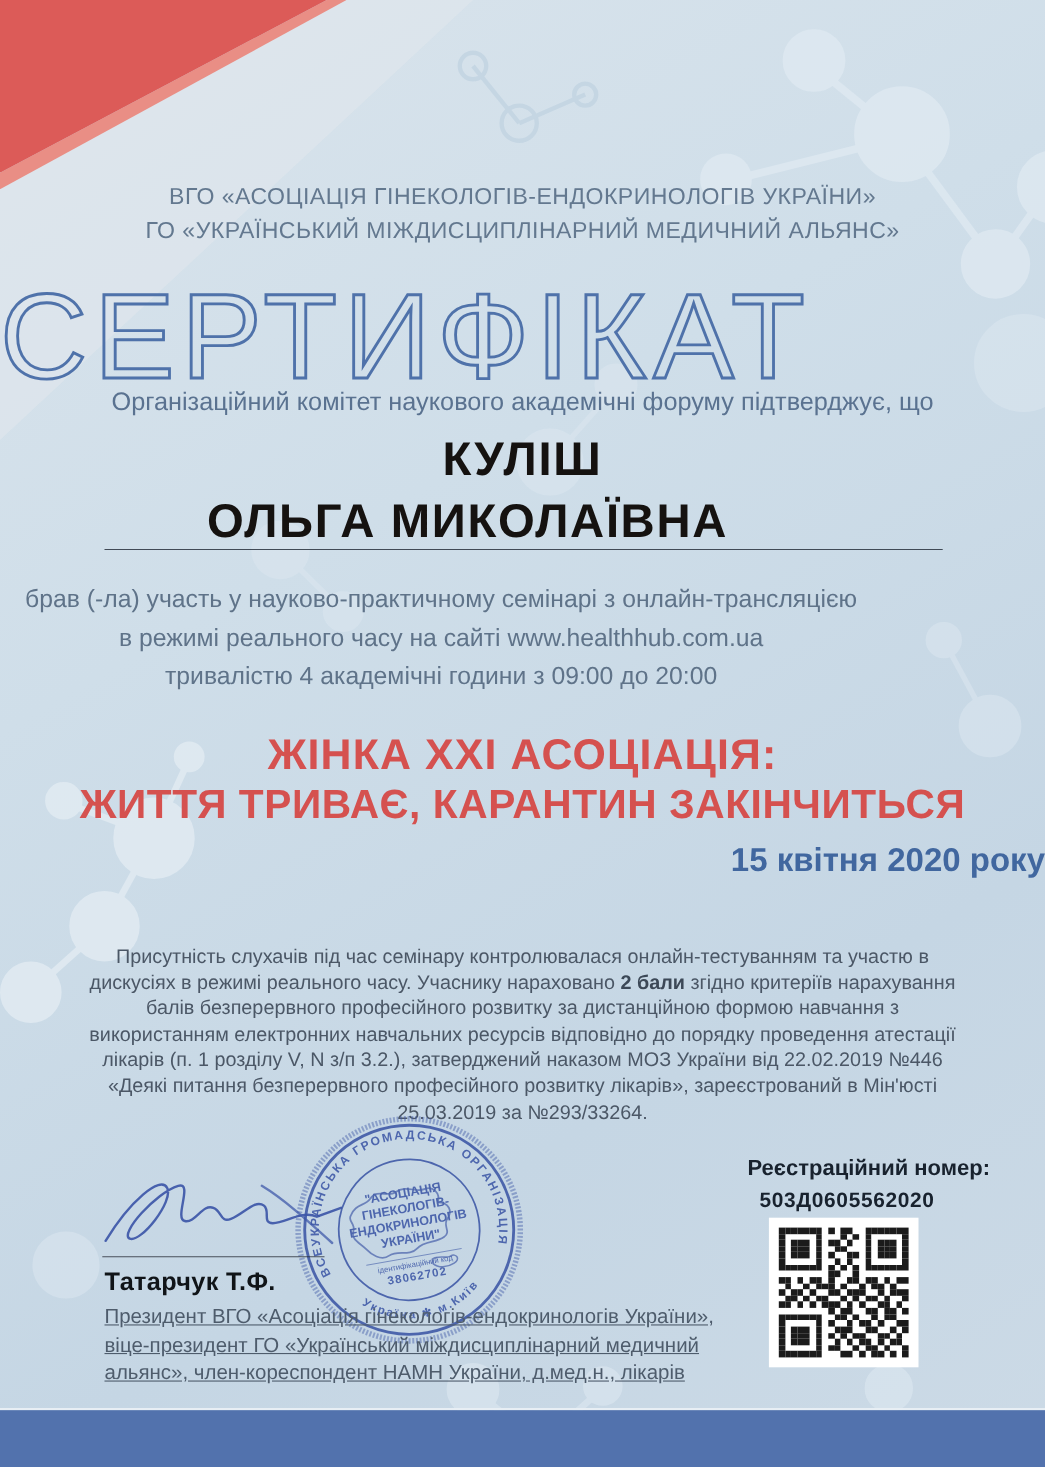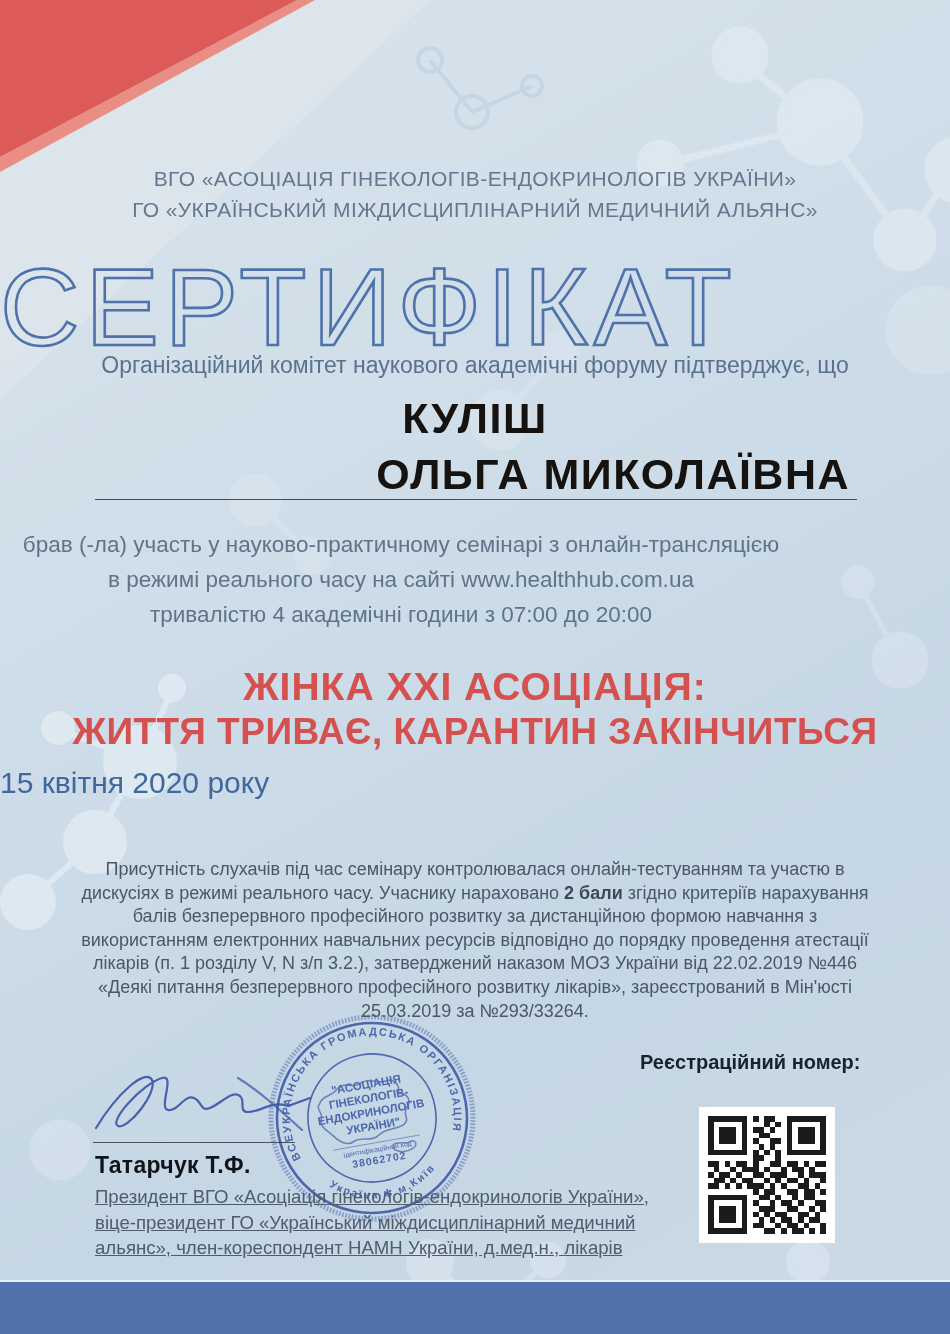--- a/index.html
+++ b/index.html
@@ -29,49 +29,49 @@
     color:#63788f;font-size:21px;line-height:31px;letter-spacing:.4px;}
   .cert-title{left:0;top:243px;width:950px;text-align:left;
     font-size:110px;letter-spacing:6px;font-weight:normal;
     color:#4f72aa;-webkit-text-fill-color:transparent;
     -webkit-text-stroke:2.6px #4f72aa;}
   .cert-subtitle{left:0;top:352px;width:950px;text-align:center;
     color:#5a7290;font-size:23px;}
   
   .name-line1{left:0;top:394px;width:950px;text-align:center;
     color:#151210;font-size:43px;font-weight:bold;letter-spacing:1.5px;}
-  .name-line2{left:0;top:450px;width:850px;text-align:right;
+  .name-line2{left:0;top:450px;width:850px;text-align:center;
     color:#151210;font-size:43px;font-weight:bold;letter-spacing:1.5px;}
   .name-underline{left:95px;top:499px;width:762px;height:0;
     border-top:1.6px solid rgba(40,48,60,.85);}
   
   .participation{left:0;top:527px;width:802px;text-align:center;
     color:#5f7389;font-size:22.5px;line-height:35px;}
   
   .event-line1{left:0;top:665px;width:950px;text-align:center;
     color:#d5514f;font-size:39px;font-weight:bold;letter-spacing:1px;}
   .event-line2{left:0;top:711px;width:950px;text-align:center;
     color:#d5514f;font-size:37px;font-weight:bold;letter-spacing:.5px;}
-  .event-date{left:0;top:766px;width:950px;text-align:left;
-    color:#41679f;font-size:30px;font-weight:normal;}
+  .event-date{left:0;top:766px;width:950px;text-align:right;
+    color:#41679f;font-size:30px;font-weight:bold;}
   
   .body-par{left:72px;top:858px;width:806px;text-align:center;
     color:#4b5766;font-size:18px;line-height:23.6px;}
   .body-par b{color:#3c4857;}
   
   .stamp-svg{left:250px;top:996px;width:244px;height:244px;opacity:.88;}
   .sig-svg{left:88px;top:1050px;width:235px;height:100px;}
   .sig-line{left:93px;top:1142px;width:202px;height:0;
     border-top:1.6px solid rgba(40,46,56,.8);}
   .signer-name{left:95px;top:1152px;color:#101418;
     font-size:23px;font-weight:bold;letter-spacing:.3px;}
   .signer-titles{left:95px;top:1184px;width:560px;
     color:#4e5c6c;font-size:18.6px;line-height:25.6px;white-space:nowrap;text-decoration:underline;}
   
-  .reg-label{left:640px;top:1051px;width:260px;text-align:left;
+  .reg-label{left:640px;top:1051px;width:260px;text-align:right;
     color:#18222e;font-size:20px;font-weight:bold;}
   .reg-number{left:640px;top:1081px;width:260px;text-align:center;
     color:#18222e;font-size:19px;font-weight:bold;letter-spacing:.6px;}
   .qr-box{left:699px;top:1107px;width:136px;height:136px;background:#ffffff;
     box-sizing:border-box;padding:9px;}
   .qr-grid{width:100%;height:100%;display:grid;
     grid-template-columns:repeat(21,1fr);grid-template-rows:repeat(21,1fr);}
   .qr-grid .m1{background:#1b1b1b;}
   
   .footer-line{left:0;top:1280px;width:950px;height:2px;background:#e7eef4;}
@@ -155,21 +155,21 @@
   <div class="abs cert-title">СЕРТИФІКАТ</div>
   <div class="abs cert-subtitle">Організаційний комітет наукового академічні форуму підтверджує, що</div>
 
   <div class="abs name-line1">КУЛІШ</div>
   <div class="abs name-line2">ОЛЬГА МИКОЛАЇВНА</div>
   <div class="abs name-underline"></div>
 
   <div class="abs participation">
     <div>брав (-ла) участь у науково-практичному семінарі з онлайн-трансляцією</div>
     <div>в режимі реального часу на сайті www.healthhub.com.ua</div>
-    <div>тривалістю 4 академічні години з 07:00 до 20:00</div>
+    <div>тривалістю 4 академічні години з 09:00 до 20:00</div>
   </div>
 
   <div class="abs event-line1">ЖІНКА XXI АСОЦІАЦІЯ:</div>
   <div class="abs event-line2">ЖИТТЯ ТРИВАЄ, КАРАНТИН ЗАКІНЧИТЬСЯ</div>
   <div class="abs event-date">15 квітня 2020 року</div>
 
   <div class="abs body-par"><span>Присутність слухачів під час семінару контролювалася онлайн-тестуванням та участю в дискусіях в режимі реального часу. Учаснику нараховано </span><b>2 бали</b><span> згідно критеріїв нарахування балів безперервного професійного розвитку за дистанційною формою навчання з використанням електронних навчальних ресурсів відповідно до порядку проведення атестації лікарів (п. 1 розділу V, N з/п 3.2.), затверджений наказом МОЗ України від 22.02.2019 №446 «Деякі питання безперервного професійного розвитку лікарів», зареєстрований в Мін'юсті 25.03.2019 за №293/33264.</span></div>
 
   <svg class="abs stamp-svg" viewBox="-122 -122 244 244">
     <defs>
@@ -205,20 +205,21 @@
   <div class="abs sig-line"></div>
 
   <div class="abs signer-name">Татарчук Т.Ф.</div>
   <div class="abs signer-titles">
     <div>Президент ВГО «Асоціація гінекологів-ендокринологів України»,</div>
     <div>віце-президент ГО «Український міждисциплінарний медичний</div>
     <div>альянс», член-кореспондент НАМН України, д.мед.н., лікарів</div>
   </div>
 
   <div class="abs reg-label">Реєстраційний номер:</div>
+  <div class="abs reg-number">503Д0605562020</div>
   <div class="abs qr-box">
     <div class="qr-grid" id="qr-grid">
         <div class="m1"></div>
         <div class="m1"></div>
         <div class="m1"></div>
         <div class="m1"></div>
         <div class="m1"></div>
         <div class="m1"></div>
         <div class="m1"></div>
         <div></div>

